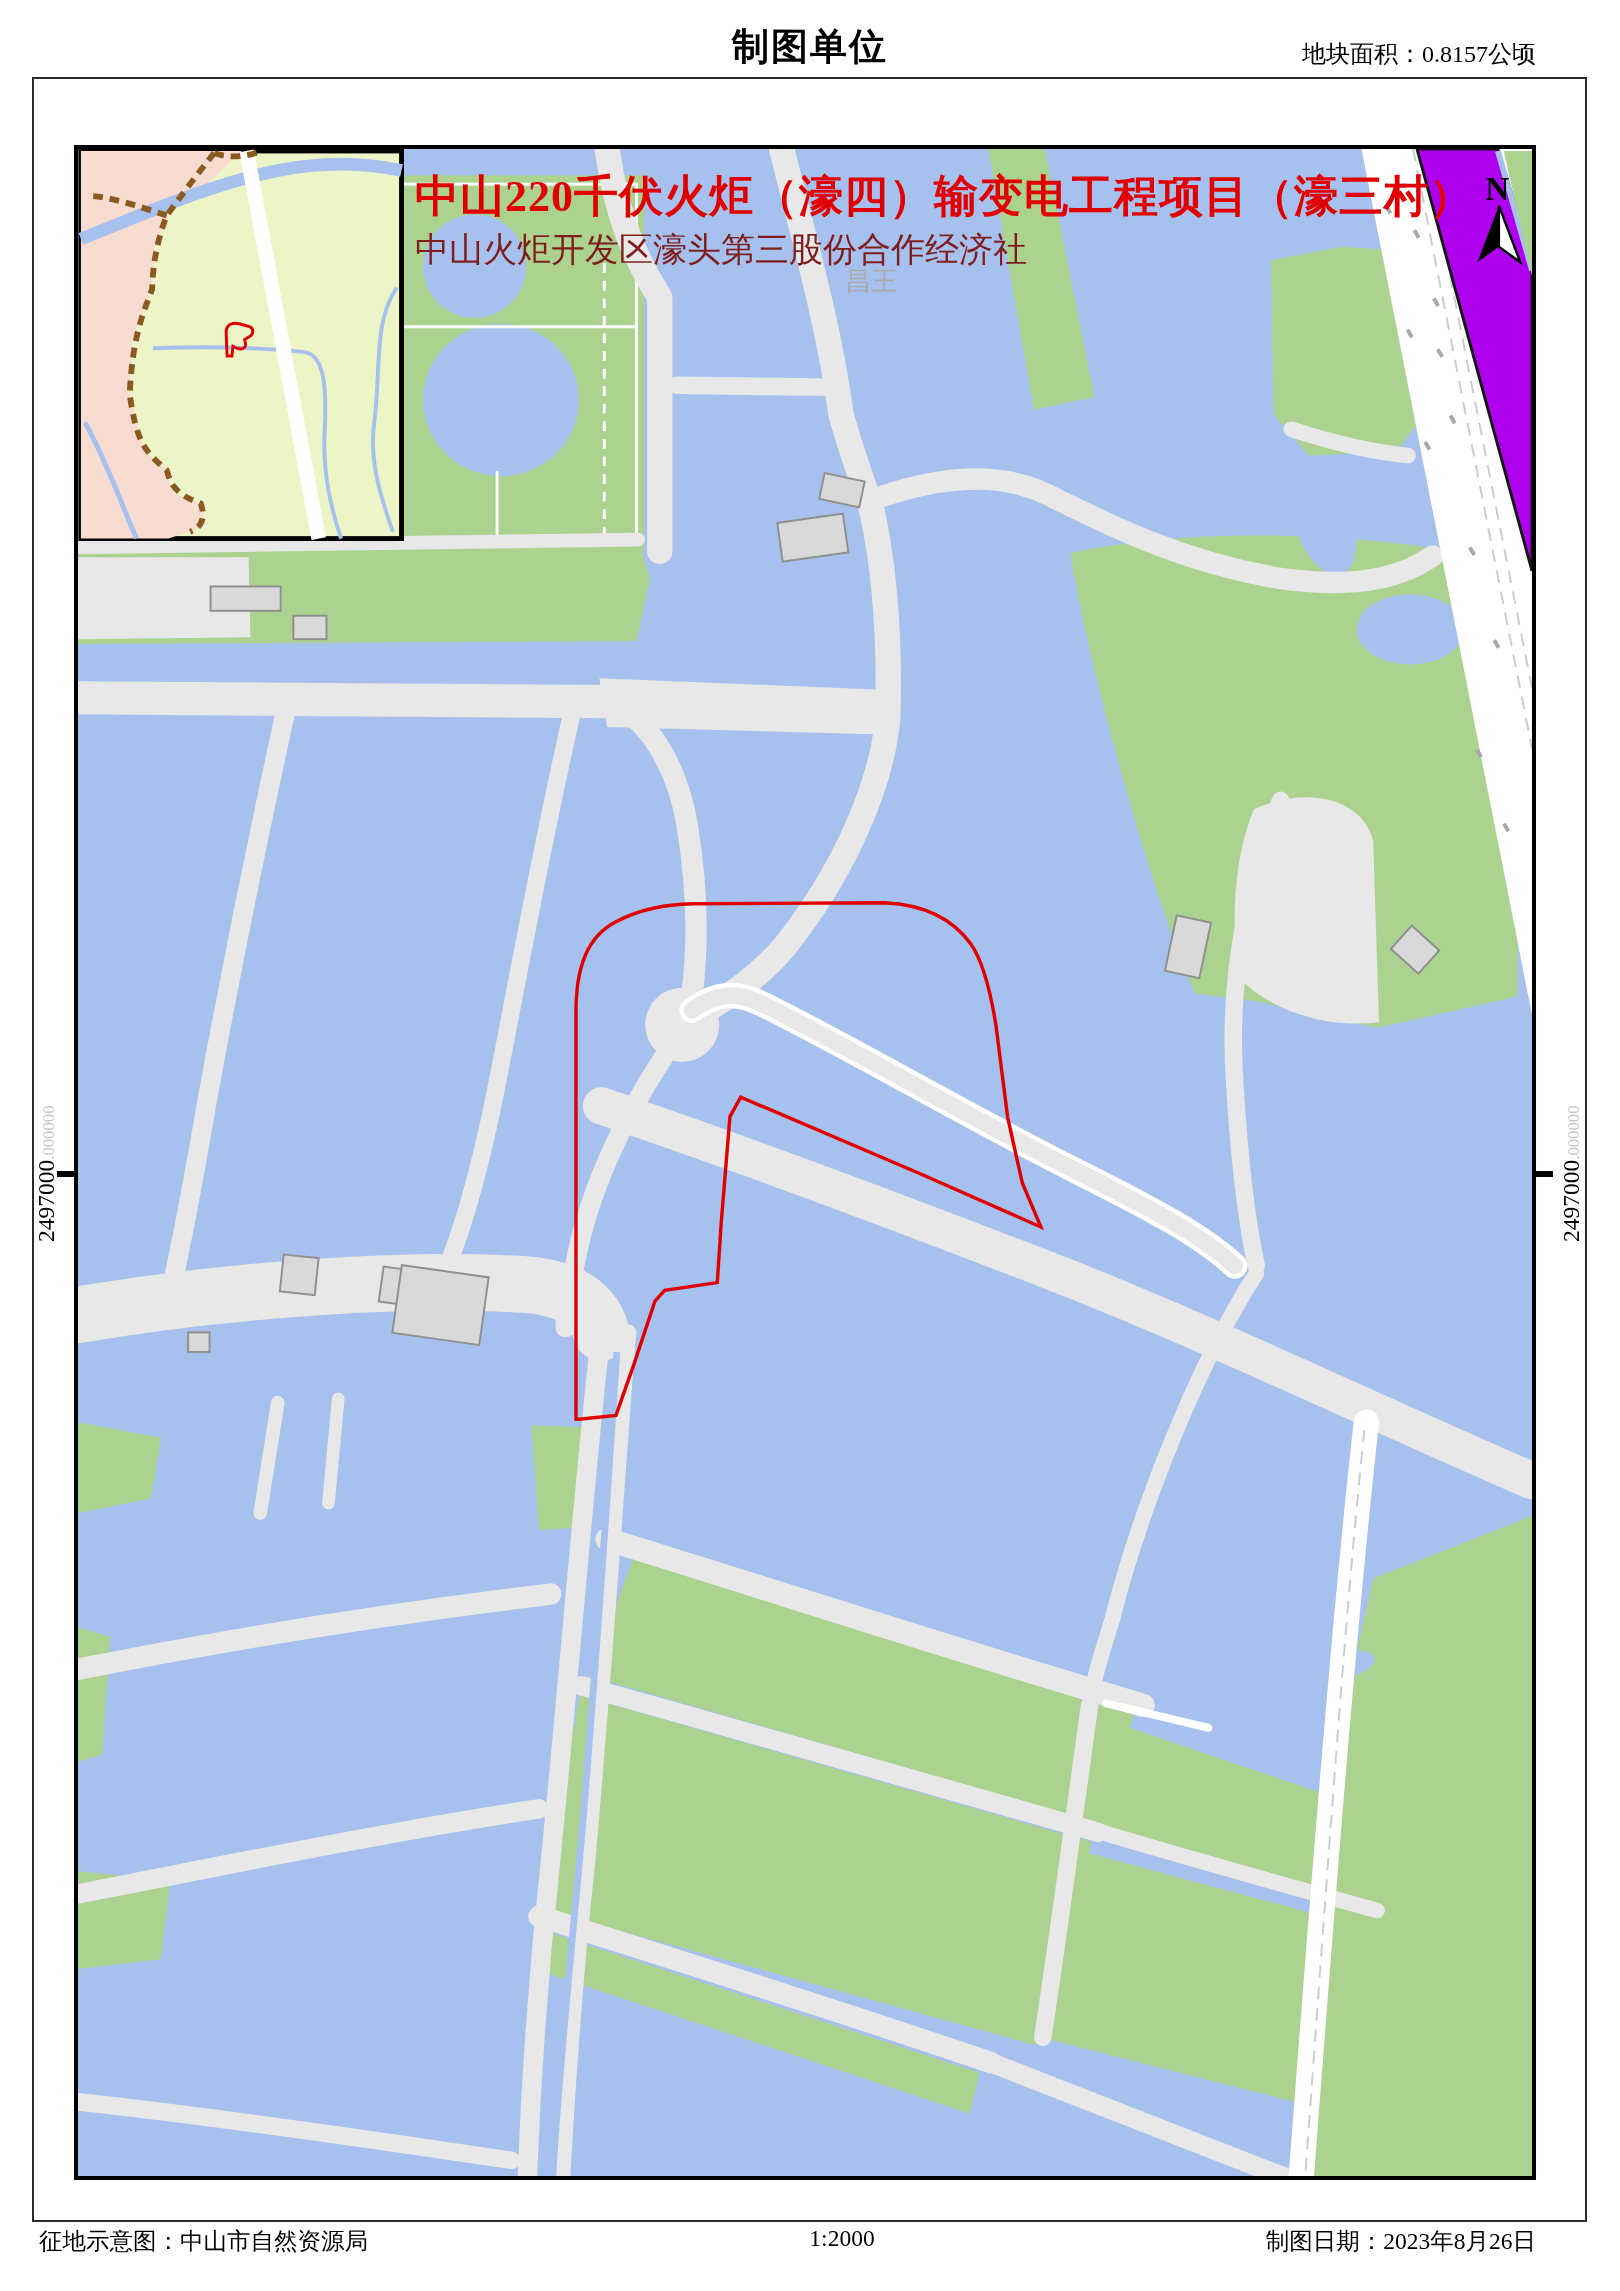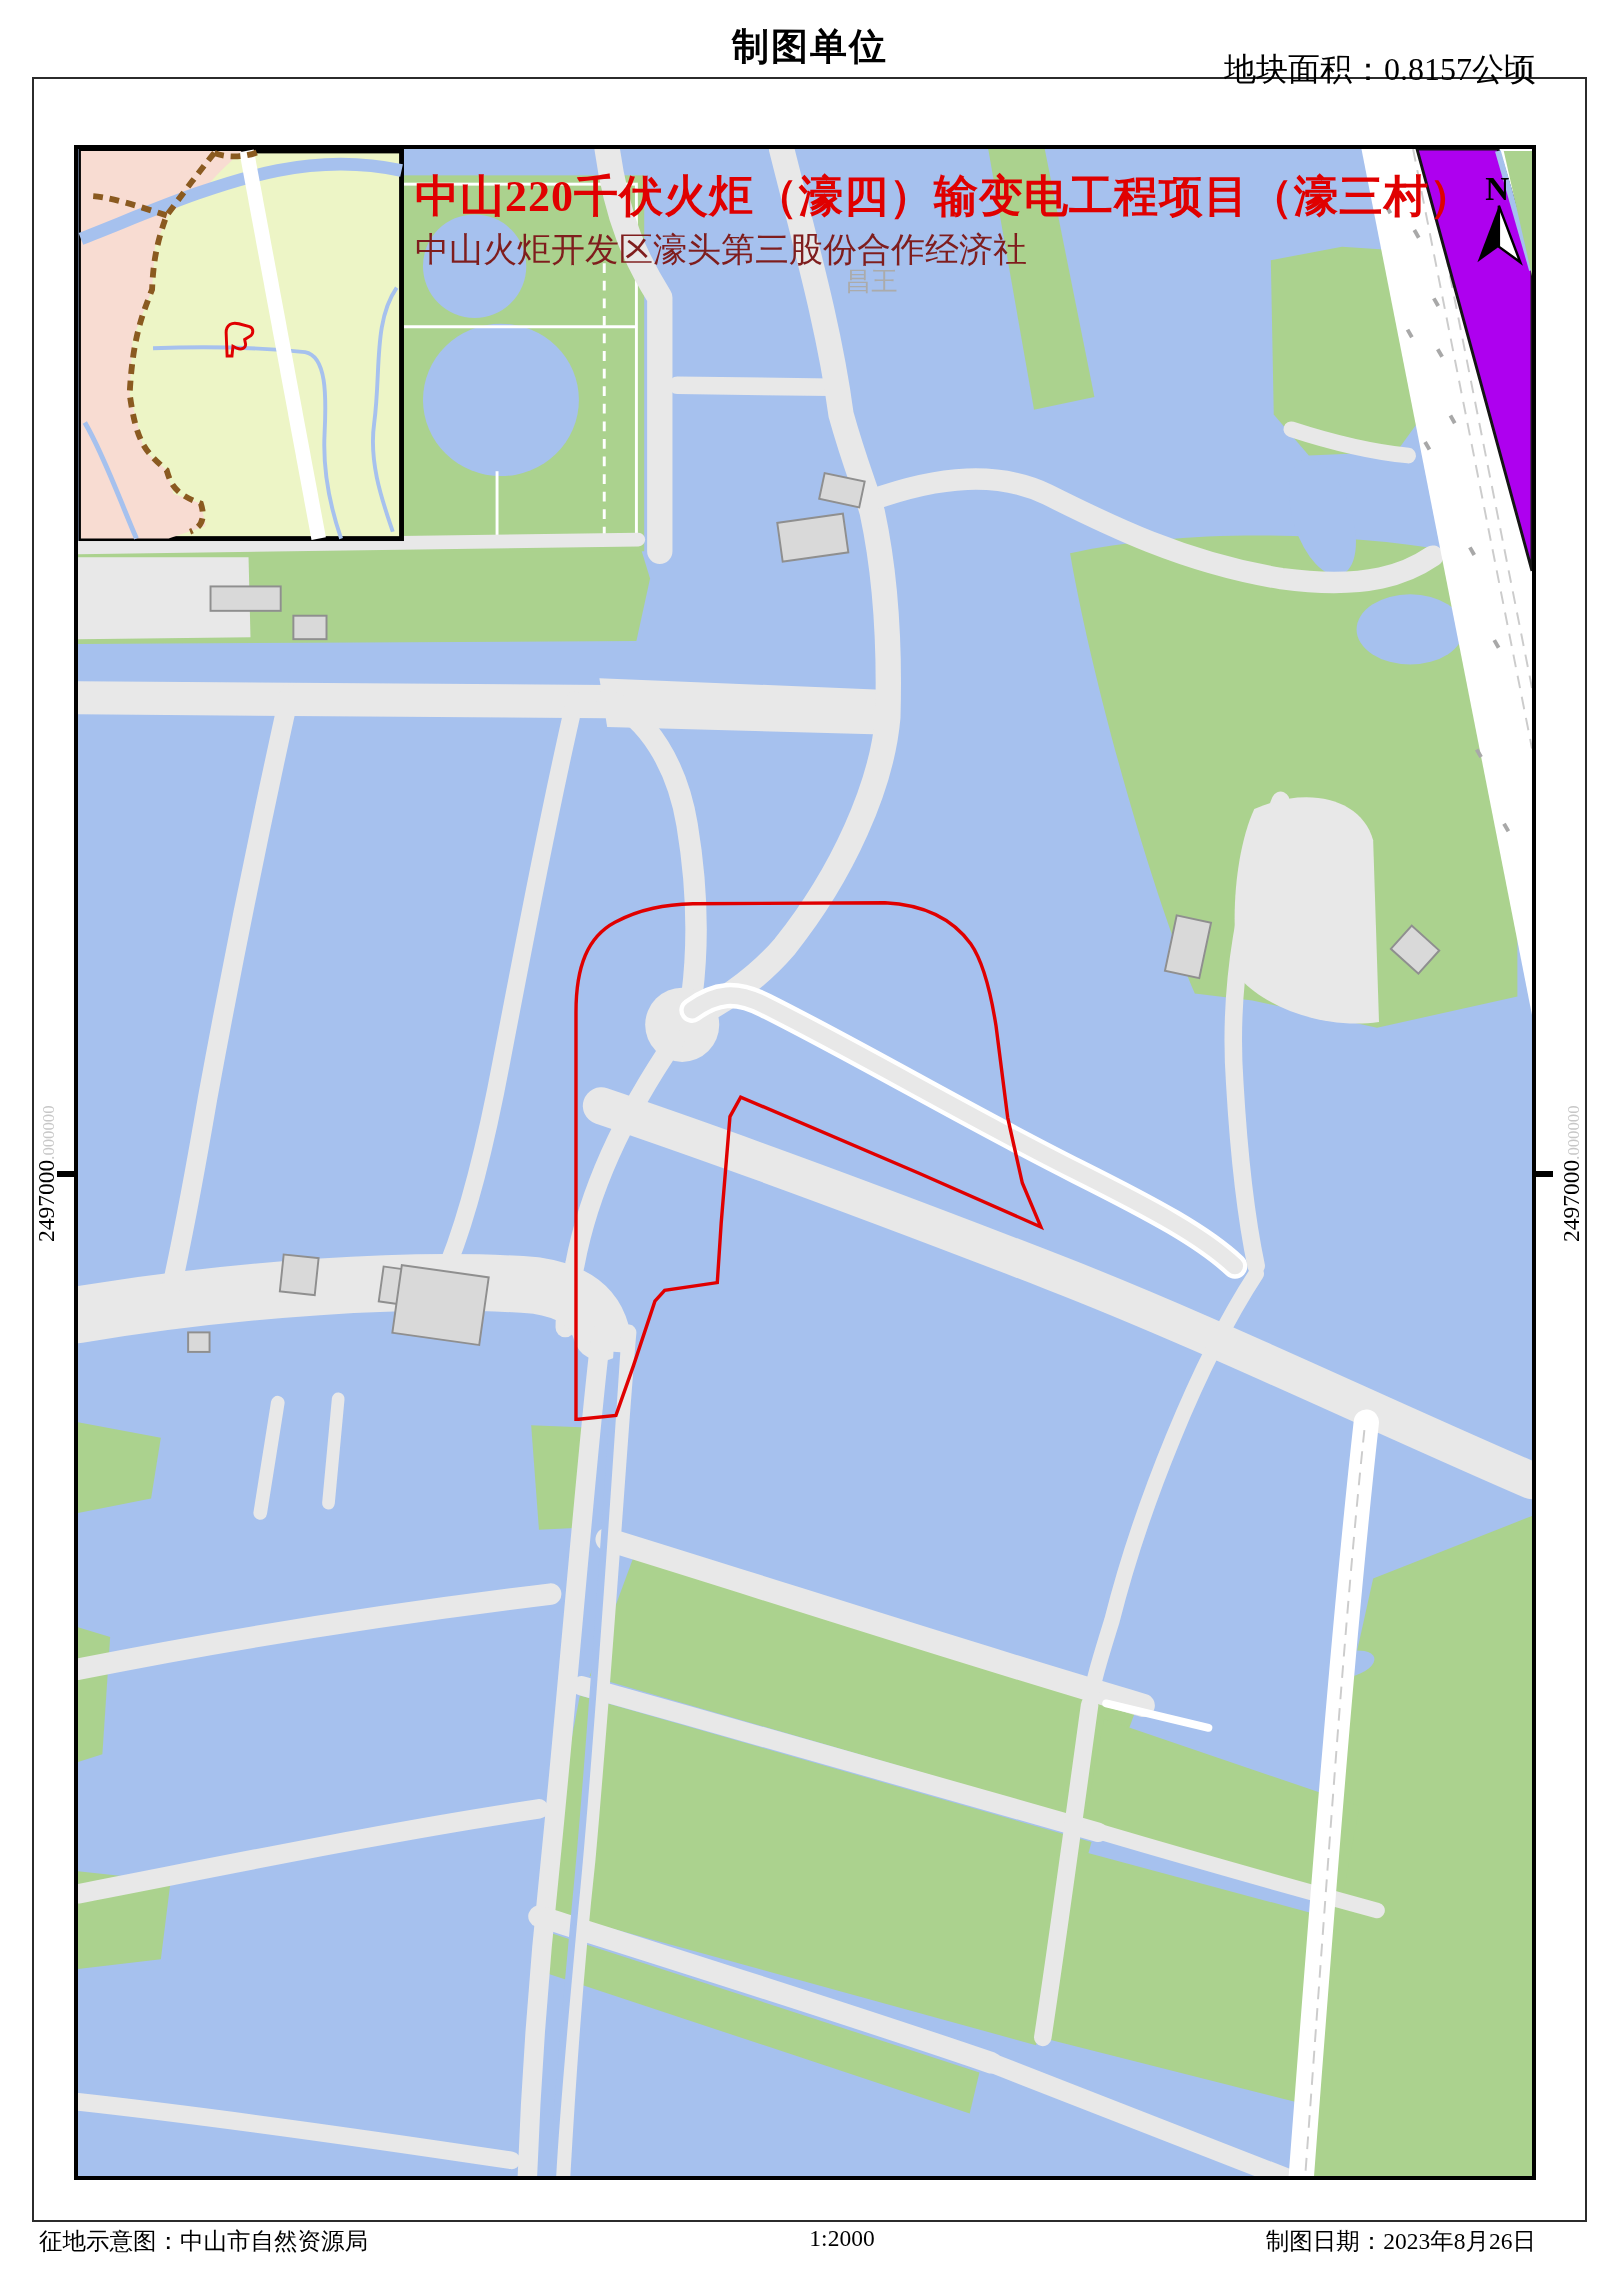--- a/index.html
+++ b/index.html
@@ -14,21 +14,21 @@
   }
   .page-border{
     position:absolute;left:32px;top:77px;width:1555px;height:2145px;
     border:2px solid #2b2b2b;box-sizing:border-box;
   }
   .doc-title{
     position:absolute;left:0;top:21.6px;width:100%;text-align:center;
     font-size:37px;font-weight:bold;letter-spacing:2px;
   }
   .area-label{
-    position:absolute;right:84px;top:48px;font-size:32px;
+    position:absolute;right:84px;top:38px;font-size:24px;
   }
   .map-frame{
     position:absolute;left:74px;top:145px;width:1462px;height:2035px;
     border:4.9px solid #000;box-sizing:border-box;background:var(--water);
   }
   .map-frame svg{position:absolute;left:0;top:0;width:100%;height:100%;display:block;}
   .proj-title{
     position:absolute;left:337px;top:17.6px;font-size:44px;font-weight:bold;
     color:var(--parcel-red);white-space:nowrap;letter-spacing:1px;
   }

